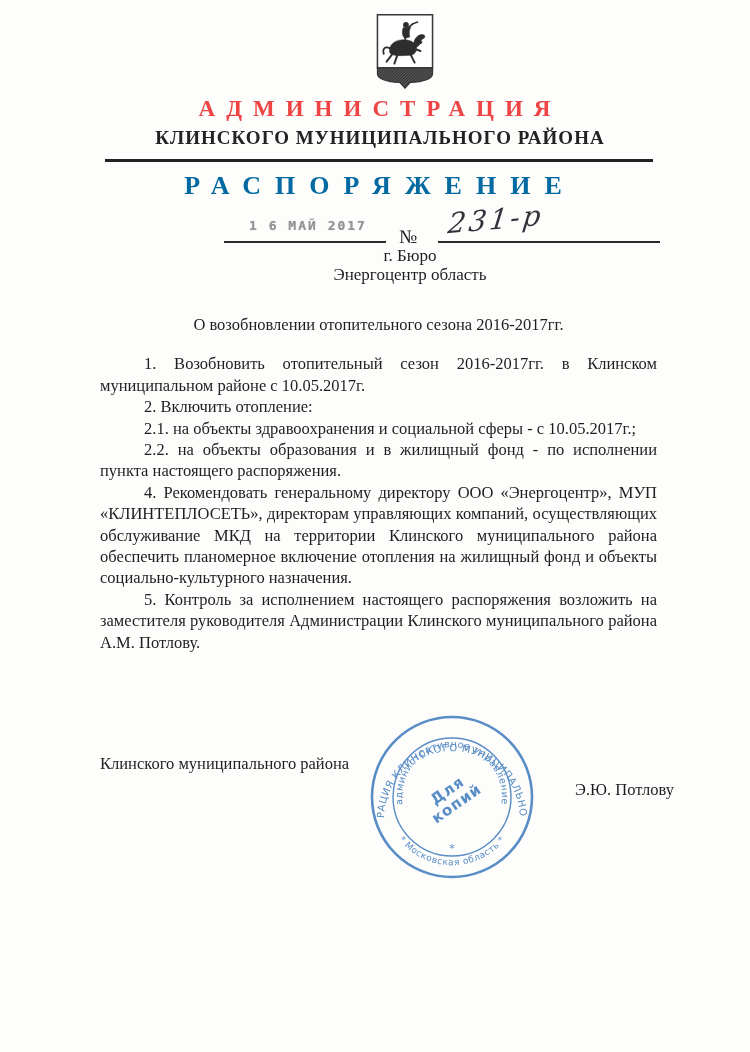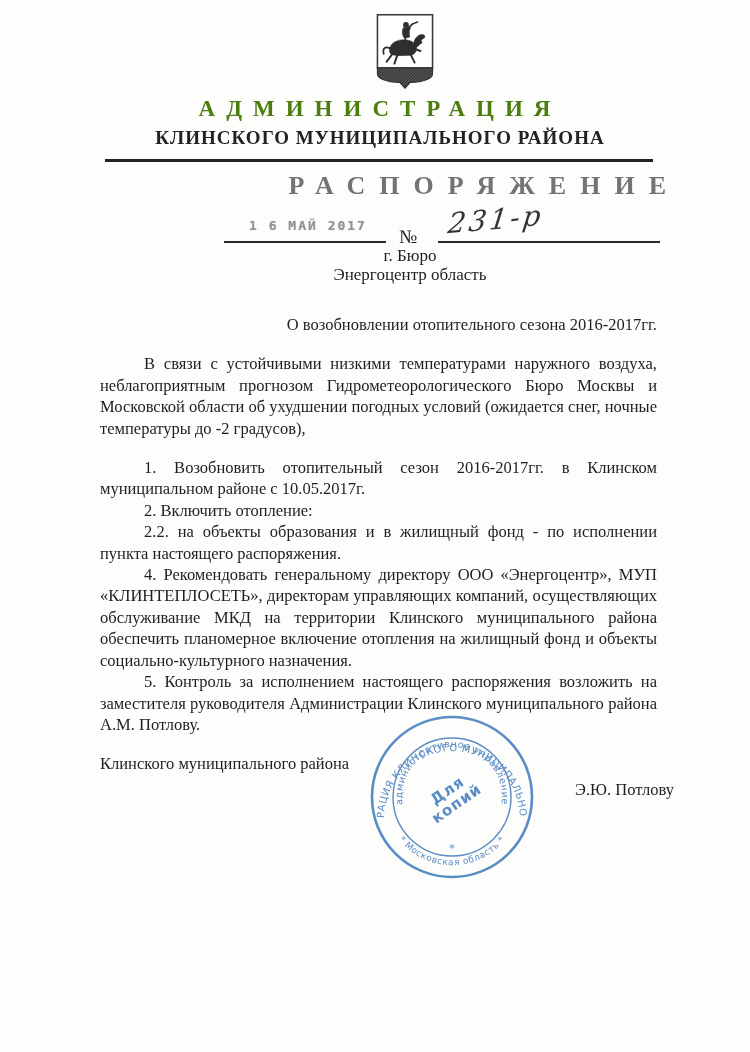--- a/index.html
+++ b/index.html
@@ -3,42 +3,42 @@
 <meta charset="utf-8">
 <style>
   html,body{margin:0;padding:0;background:#fff;}
   .page{
     position:relative;width:750px;height:1052px;background:#fdfdfc;
     font-family:"Liberation Serif", serif;color:#1e1e1e;overflow:hidden;
   }
   
   .emblem{position:absolute;left:376px;top:13px;}
   .org-block{position:absolute;left:80px;top:96px;width:600px;text-align:center;}
-  .org-line1{font-size:23px;font-weight:700;letter-spacing:11px;color:#4d7c0f;}
+  .org-line1{font-size:23px;font-weight:700;letter-spacing:11px;color:#ef4444;}
   .org-line2{font-size:19px;font-weight:600;letter-spacing:1px;margin-top:5px;color:#222;}
   .head-rule{position:absolute;left:105px;top:159px;width:548px;height:3px;background:#222;}
-  .doc-type{position:absolute;left:80px;top:171px;width:600px;text-align:right;
-    font-size:26px;font-weight:700;letter-spacing:14px;color:#737373;}
+  .doc-type{position:absolute;left:80px;top:171px;width:600px;text-align:center;
+    font-size:26px;font-weight:700;letter-spacing:14px;color:#0369a1;}
   
   .date-stamp{position:absolute;left:228px;top:218px;width:160px;text-align:center;
     font-family:"DejaVu Sans Mono", monospace;font-size:13px;font-weight:700;
     color:#8f8f8f;letter-spacing:2px;opacity:.95;text-shadow:0 0 1px #aaa;}
   .date-line{position:absolute;left:224px;top:241px;width:162px;height:2px;background:#2a2a2a;}
   .num-sign{position:absolute;left:399px;top:226px;font-size:19px;color:#222;}
   .num-line{position:absolute;left:438px;top:241px;width:222px;height:2px;background:#2a2a2a;}
   .num-value{position:absolute;left:448px;top:203px;font-size:28px;font-style:italic;
     color:#33333d;transform:rotate(-5deg) skewX(-12deg);letter-spacing:3px;
     font-family:"DejaVu Serif", serif;}
   .place-block{position:absolute;left:110px;top:246px;width:600px;text-align:center;line-height:19px;}
   .place-city{font-size:17px;}
   .place-region{font-size:17px;}
   
   .body-text{position:absolute;left:100px;top:314px;width:557px;
     font-size:16.5px;line-height:21.4px;text-align:justify;}
-  .subject{margin:0 0 18px 0;text-align:right;}
+  .subject{margin:0 0 18px 0;text-align:center;}
   .para{margin:0;text-indent:44px;}
   .gap-after{margin-bottom:18px;}
   
   .sig-position{position:absolute;left:100px;top:752px;font-size:16.5px;line-height:23px;}
   .sig-name{position:absolute;left:575px;top:780px;font-size:16.5px;}
   
   .stamp{position:absolute;left:352px;top:697px;width:200px;height:200px;
     mix-blend-mode:multiply;opacity:.92;}
 </style>
 </head>
@@ -90,23 +90,23 @@
   <div class="num-line"></div>
   <div class="num-value">231-р</div>
 
   <div class="place-block">
     <div class="place-city">г. Бюро</div>
     <div class="place-region">Энергоцентр область</div>
   </div>
 
   <div class="body-text">
     <p class="subject">О возобновлении отопительного сезона 2016-2017гг.</p>
-    <p class="para gap-after">В связи с устойчивыми низкими температурами наружного воздуха, неблагоприятным прогнозом Гидрометеорологического Бюро Москвы и Московской области об ухудшении погодных условий (ожидается снег, ночные температуры до -2 градусов),</p>
     <p class="para">1. Возобновить отопительный сезон 2016-2017гг. в Клинском муниципальном районе с 10.05.2017г.</p>
     <p class="para">2. Включить отопление:</p>
+    <p class="para">2.1. на объекты здравоохранения и социальной сферы - с 10.05.2017г.;</p>
     <p class="para">2.2. на объекты образования и в жилищный фонд - по исполнении пункта настоящего распоряжения.</p>
     <p class="para">4. Рекомендовать генеральному директору ООО «Энергоцентр», МУП «КЛИНТЕПЛОСЕТЬ», директорам управляющих компаний, осуществляющих обслуживание МКД на территории Клинского муниципального района обеспечить планомерное включение отопления на жилищный фонд и объекты социально-культурного назначения.</p>
     <p class="para">5. Контроль за исполнением настоящего распоряжения возложить на заместителя руководителя Администрации Клинского муниципального района А.М. Потлову.</p>
   </div>
 
   <div class="sig-position">
     <div>Клинского муниципального района</div>
   </div>
   <div class="sig-name">Э.Ю. Потлову</div>
 

